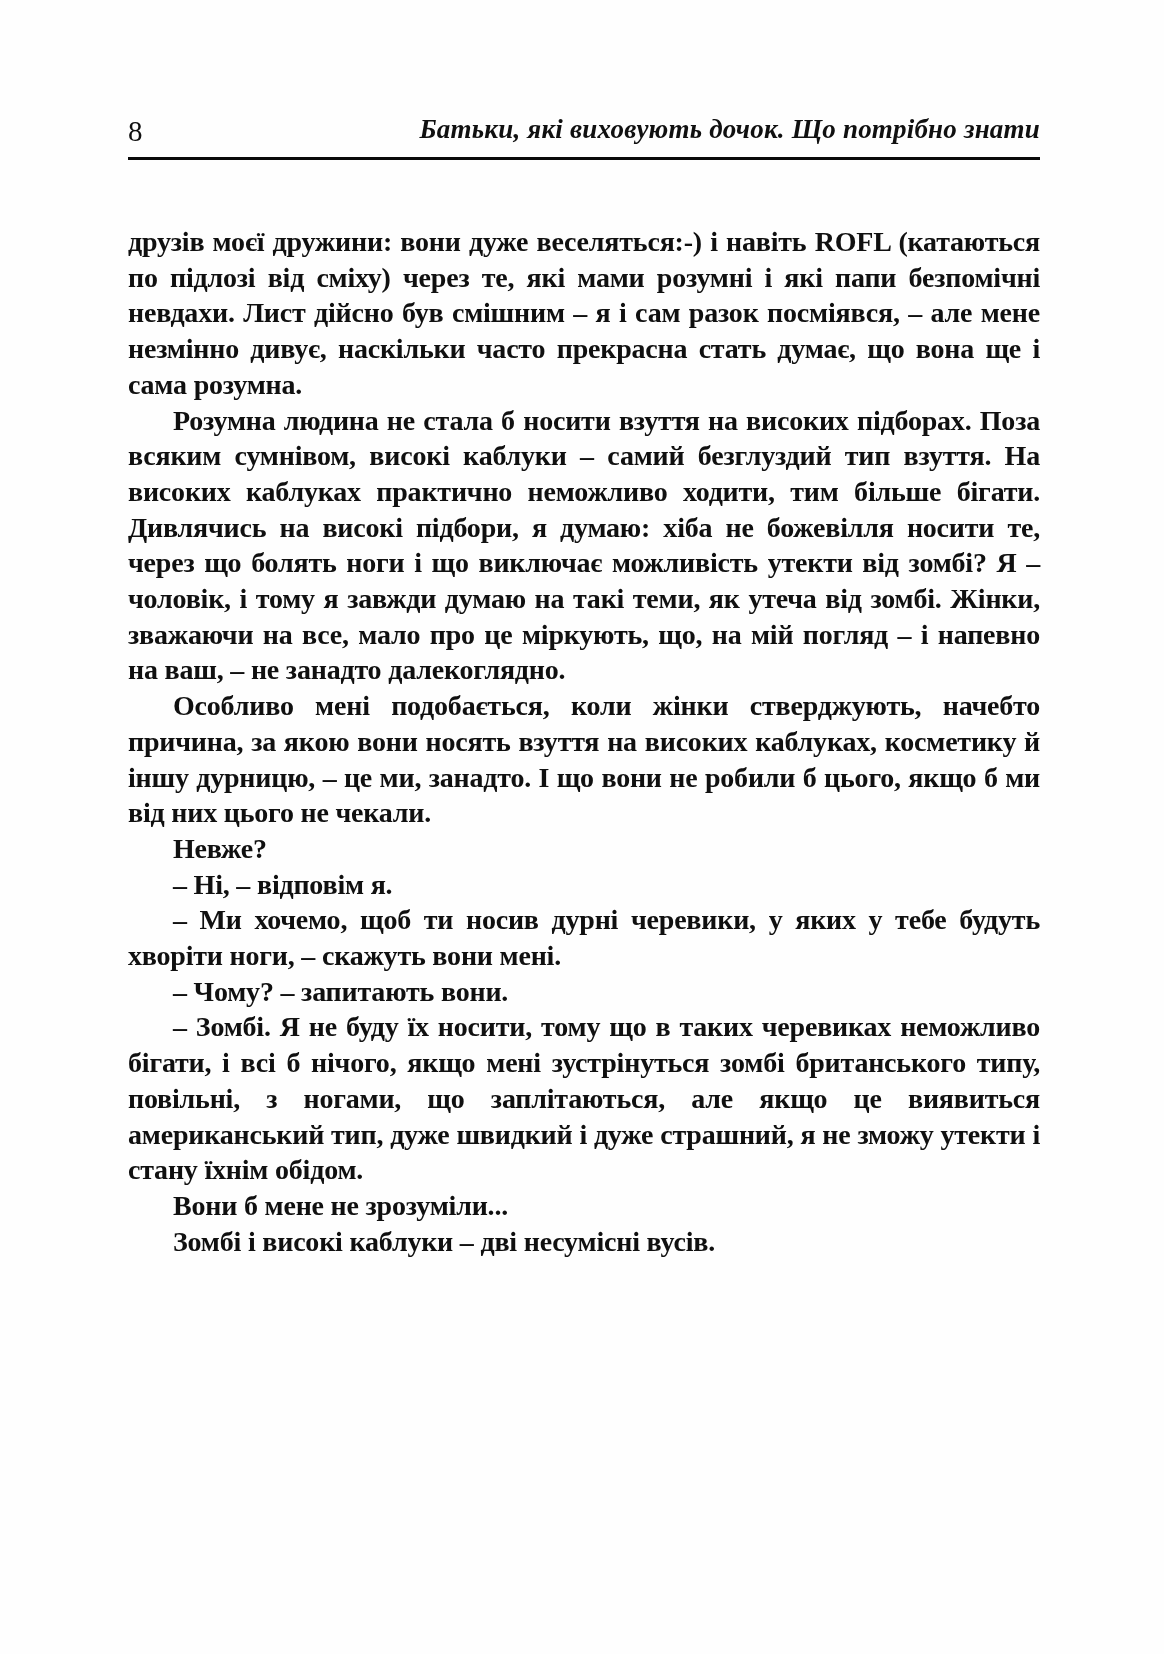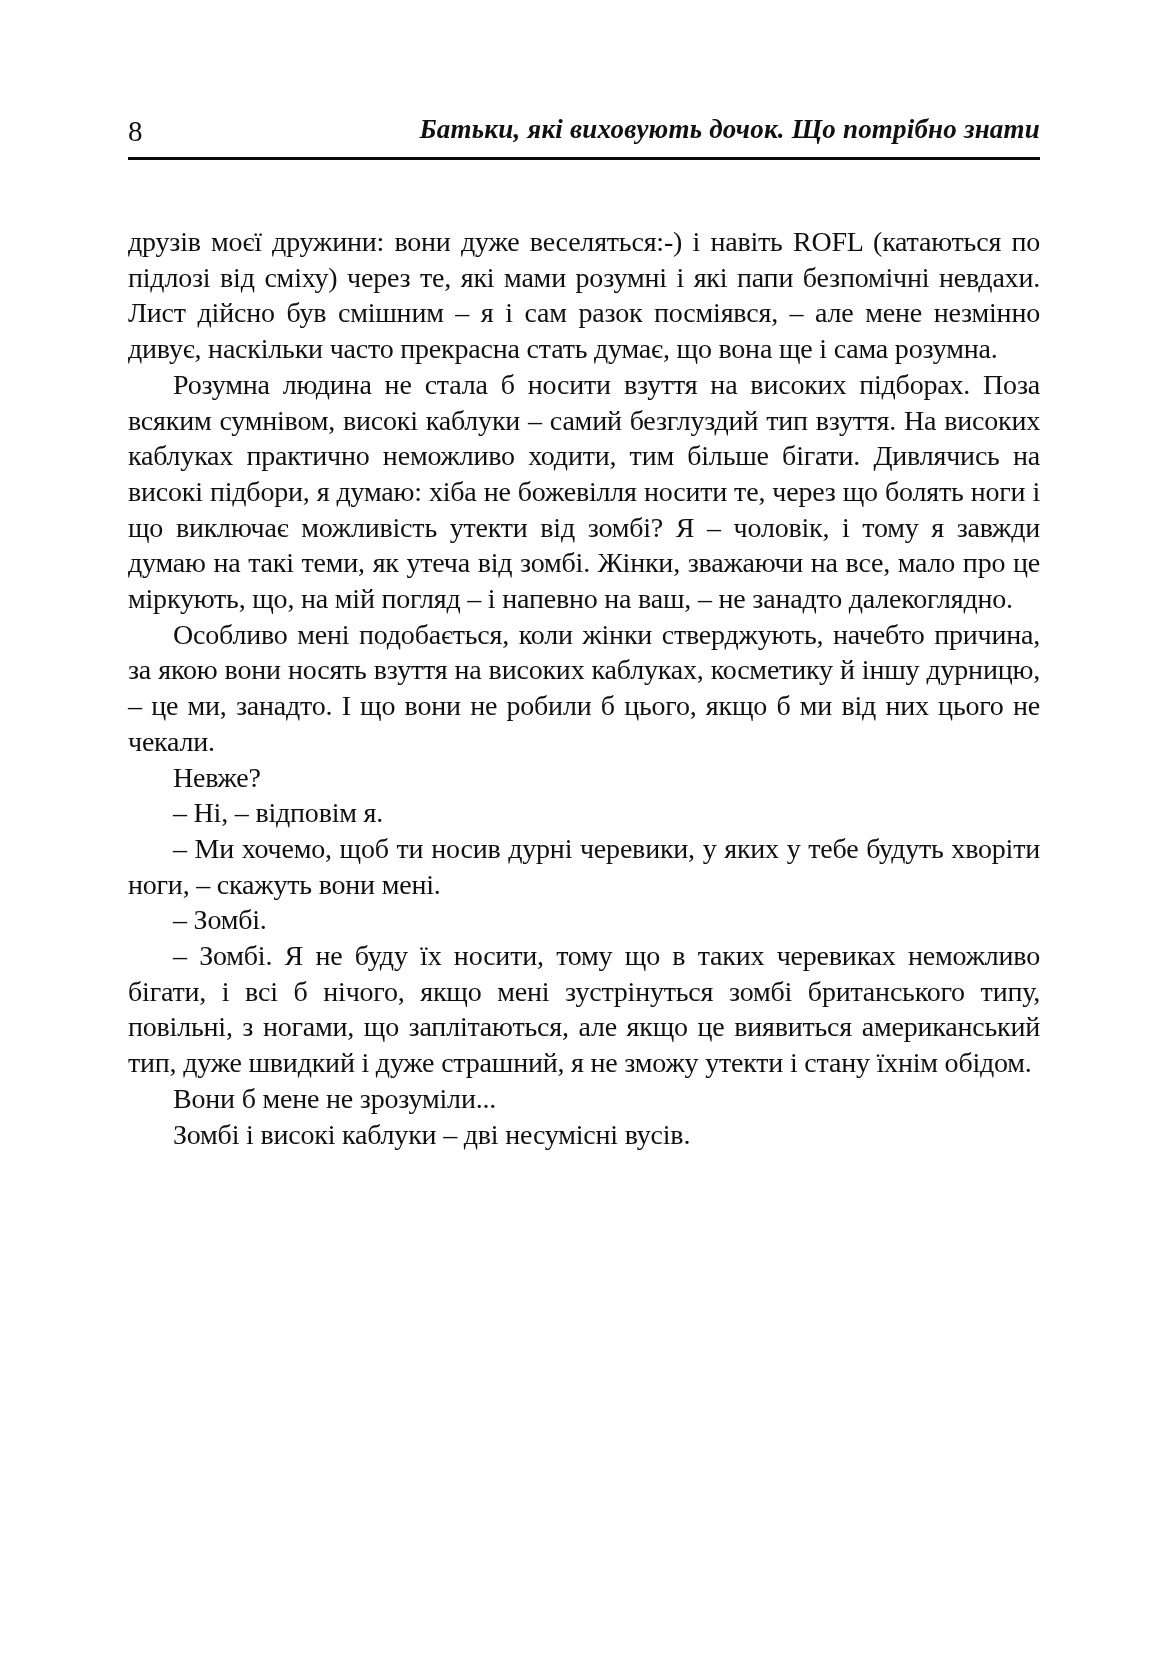--- a/index.html
+++ b/index.html
@@ -46,20 +46,21 @@
     width: 912px;
     font-size: 28px;
     line-height: 35.7px;
     text-align: justify;
     text-align-last: left;
     letter-spacing: -0.2px;
   }
   .para {
     margin: 0;
     padding: 0;
+    font-weight: bold;
   }
   .para.indent {
     text-indent: 45px;
   }
 </style>
 </head>
 <body>
 
 <div class="page">
 
@@ -69,19 +70,19 @@
   </header>
 
   <main class="body-text">
 
   <p class="para">друзів моєї дружини: вони дуже веселяться:-) і навіть ROFL (катаються по підлозі від сміху) через те, які мами розумні і які папи безпомічні невдахи. Лист дійсно був смішним – я і сам разок посміявся, – але мене незмінно дивує, наскільки часто прекрасна стать думає, що вона ще і сама розумна.</p>
       <p class="para indent">Розумна людина не стала б носити взуття на високих підборах. Поза всяким сумнівом, високі каблуки – самий безглуздий тип взуття. На високих каблуках практично неможливо ходити, тим більше бігати. Дивлячись на високі підбори, я думаю: хіба не божевілля носити те, через що болять ноги і що виключає можливість утекти від зомбі? Я – чоловік, і тому я завжди думаю на такі теми, як утеча від зомбі. Жінки, зважаючи на все, мало про це міркують, що, на мій погляд – і напевно на ваш, – не занадто далекоглядно.</p>
       <p class="para indent">Особливо мені подобається, коли жінки стверджують, начебто причина, за якою вони носять взуття на високих каблуках, косметику й іншу дурницю, – це ми, занадто. І що вони не робили б цього, якщо б ми від них цього не чекали.</p>
       <p class="para indent">Невже?</p>
       <p class="para indent">– Ні, – відповім я.</p>
       <p class="para indent">– Ми хочемо, щоб ти носив дурні черевики, у яких у тебе будуть хворіти ноги, – скажуть вони мені.</p>
-      <p class="para indent">– Зомбі.</p>
+      <p class="para indent">– Чому? – запитають вони.</p>
       <p class="para indent">– Зомбі. Я не буду їх носити, тому що в таких черевиках неможливо бігати, і всі б нічого, якщо мені зустрінуться зомбі британського типу, повільні, з ногами, що заплітаються, але якщо це виявиться американський тип, дуже швидкий і дуже страшний, я не зможу утекти і стану їхнім обідом.</p>
       <p class="para indent">Вони б мене не зрозуміли...</p>
       <p class="para indent">Зомбі і високі каблуки – дві несумісні вусів.</p>
     </main>
 
 </div>
 
 </body></html>

